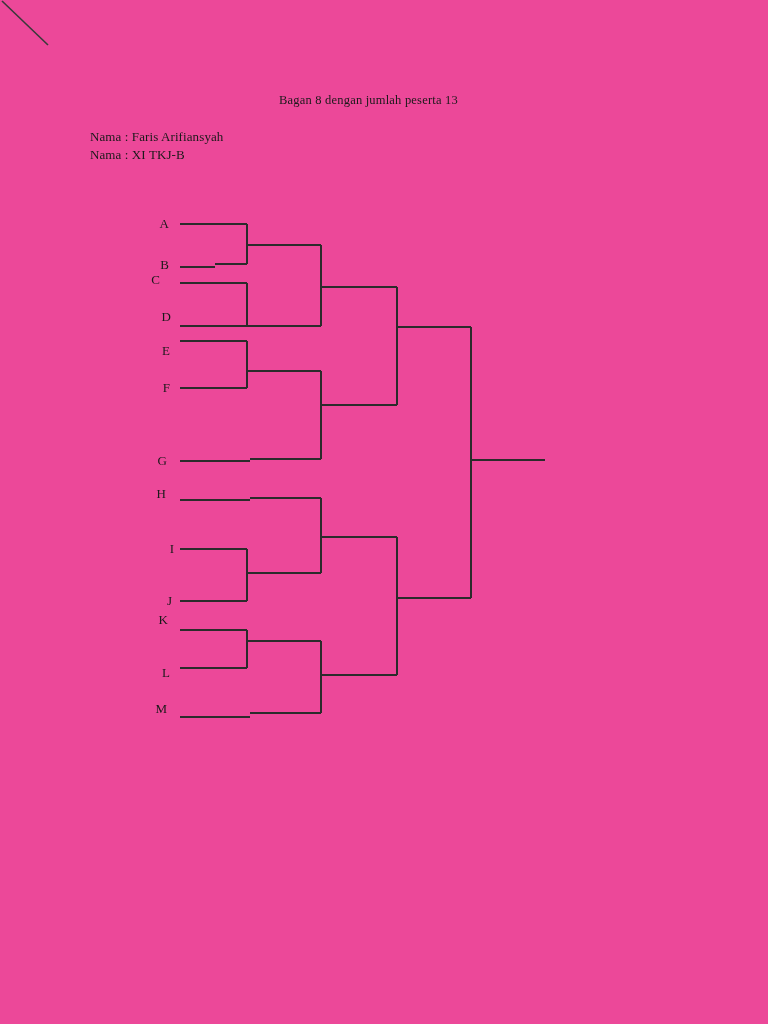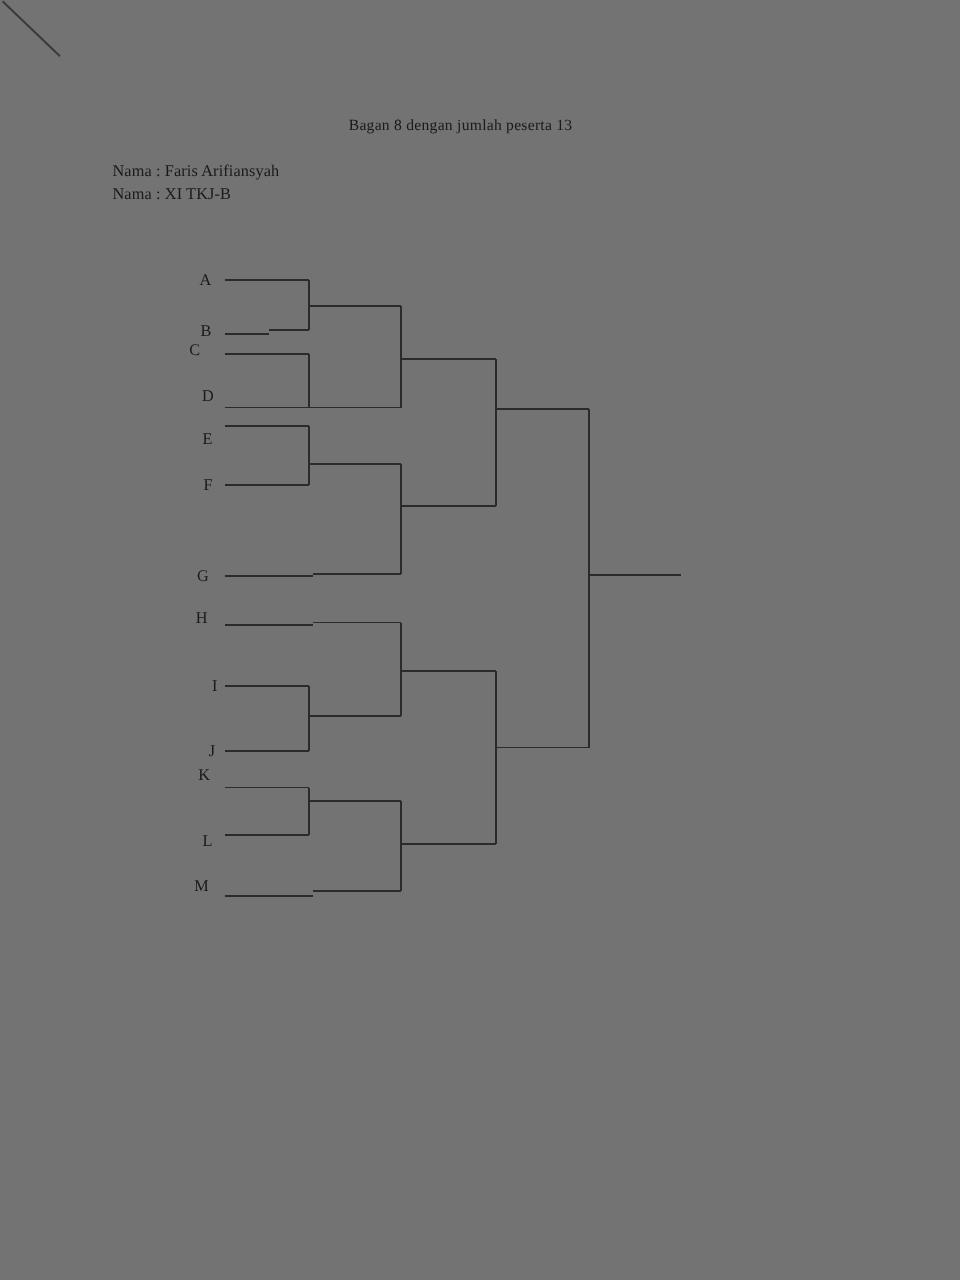--- a/index.html
+++ b/index.html
@@ -14,21 +14,21 @@
     overflow: hidden;
     font-family: "Liberation Serif", "DejaVu Serif", serif;
     color: #1a1a1a;
   }
 
   #page {
     position: absolute;
     left: 0; top: 0;
     width: 768px;
     height: 1024px;
-    background: #737373;
+    background: #ec4899;
   }
 
   
   .scan-mark {
     position: absolute;
     left: 0;
     top: 0;
     width: 90px;
     height: 70px;
     pointer-events: none;

